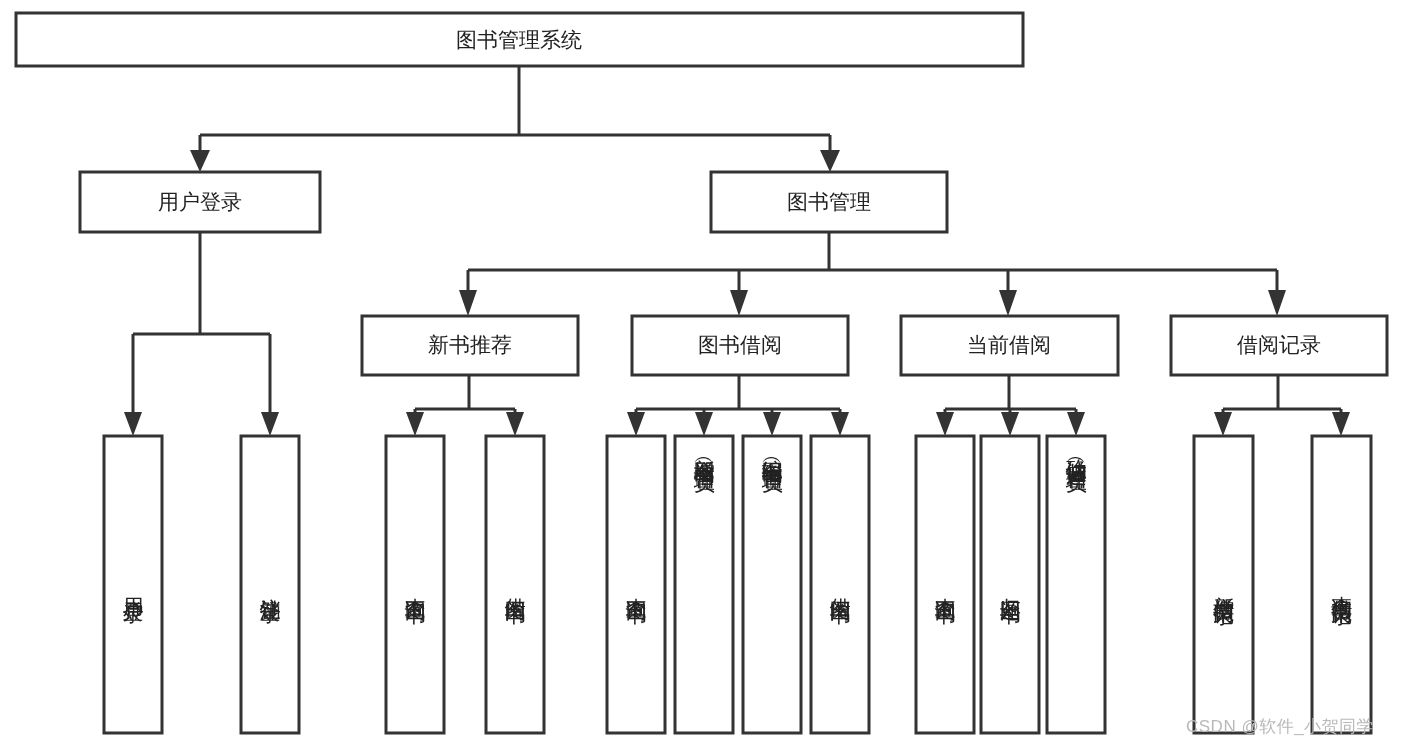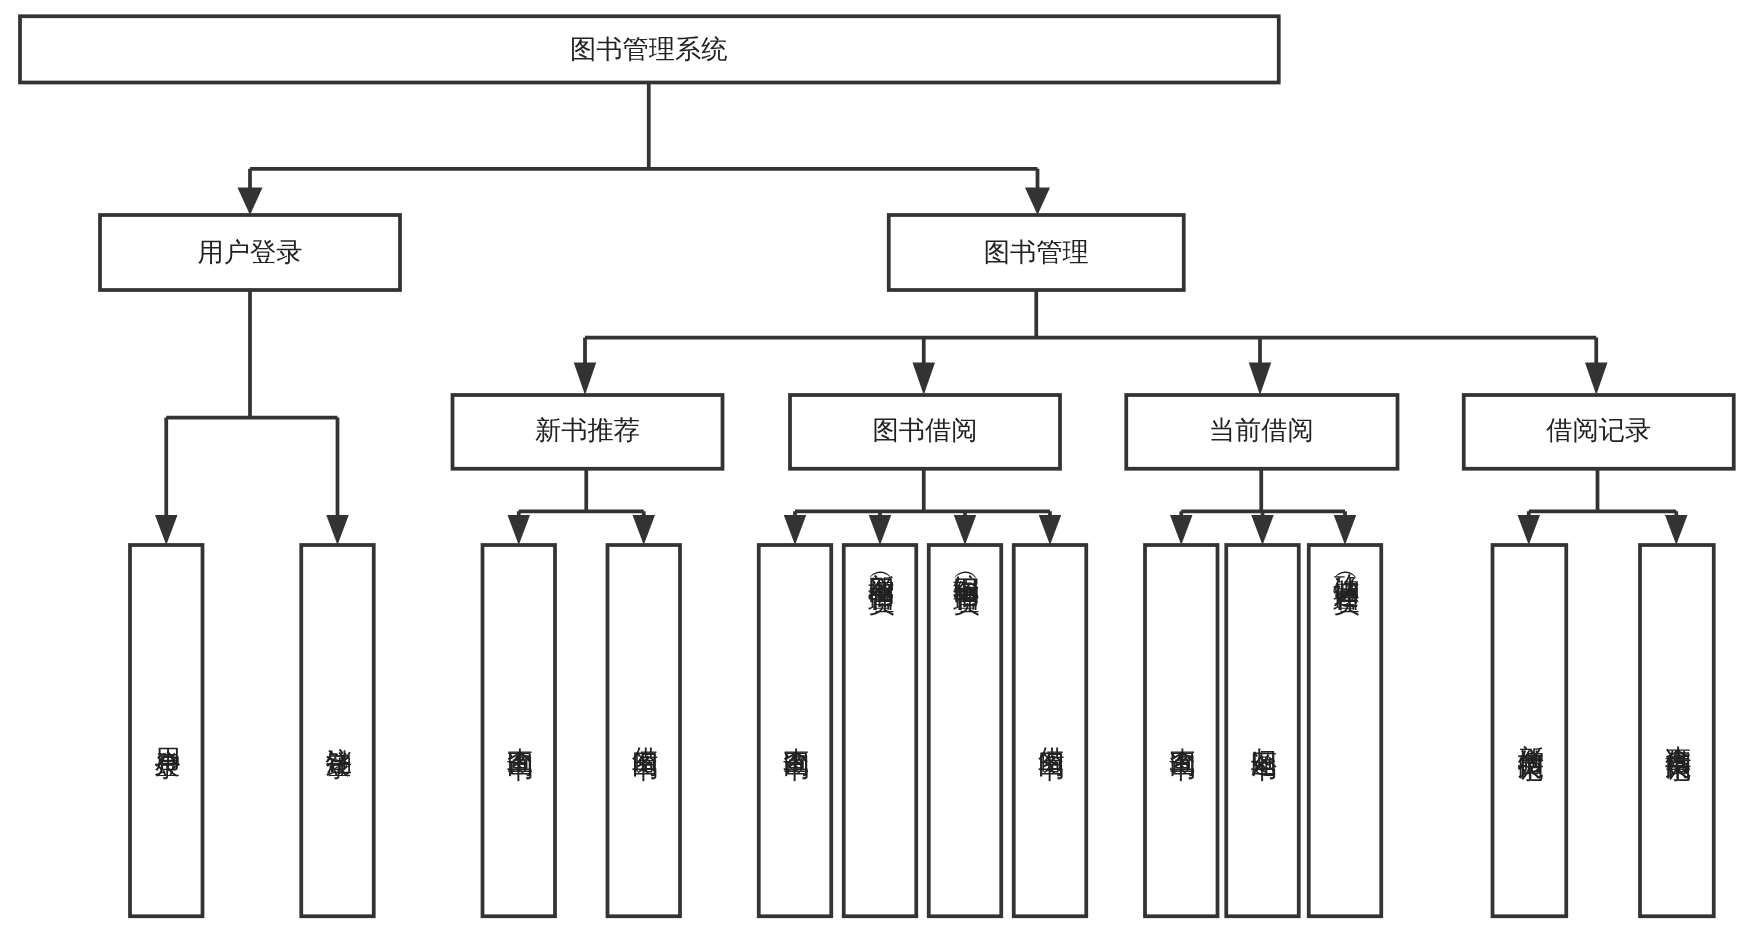--- a/index.html
+++ b/index.html
@@ -225,13 +225,14 @@
   <div class="vlabel-wrap" style="left:1047px; top:436px; width:58px; height:297px; align-items:flex-start;">
     <span class="vlabel-text" style="padding-top:6px;">确认归还（管理员）</span>
   </div>
   <div class="vlabel-wrap" style="left:1194px; top:436px; width:59px; height:297px;">
     <span class="vlabel-text">新增借阅记录</span>
   </div>
   <div class="vlabel-wrap" style="left:1312px; top:436px; width:59px; height:297px;">
     <span class="vlabel-text">查询借阅记录</span>
   </div>
 
+  <div class="watermark">CSDN @软件_小贺同学</div>
 </div>
 
 </body></html>

